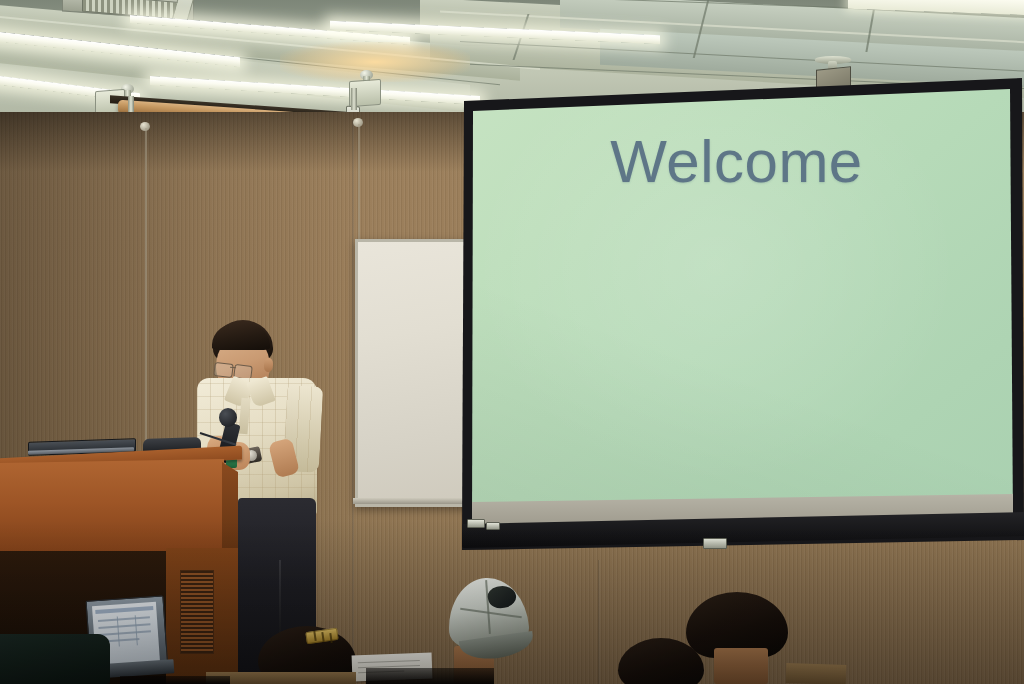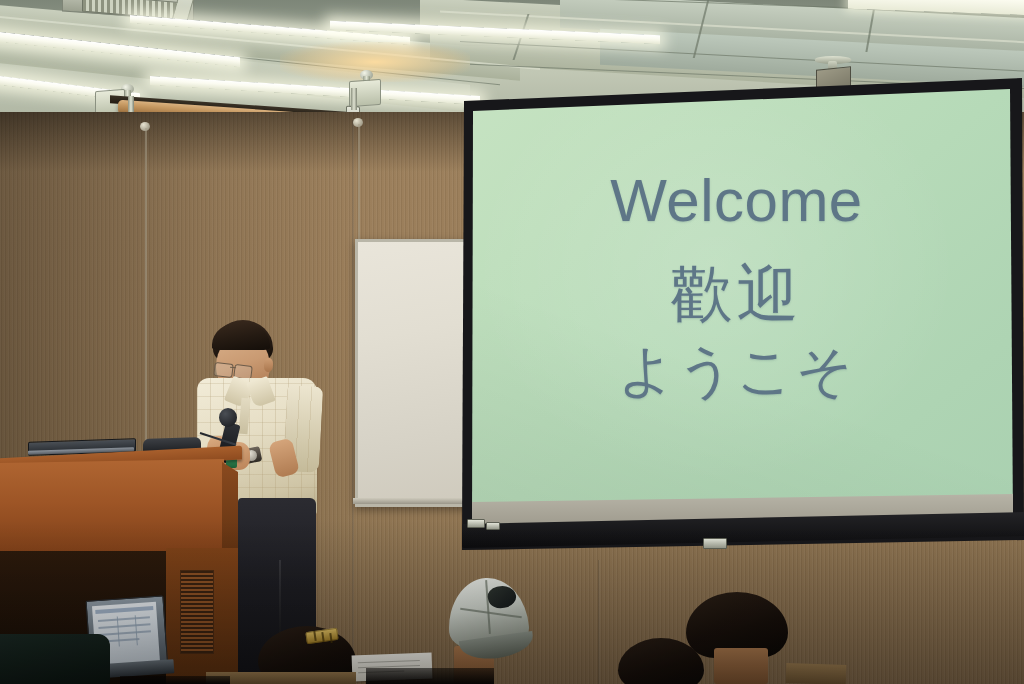--- a/index.html
+++ b/index.html
@@ -168,21 +168,20 @@
     background:radial-gradient(ellipse at 45% 40%, rgba(255,255,255,.14), rgba(255,255,255,0) 58%),
                linear-gradient(200deg, rgba(0,0,0,0) 60%, rgba(0,0,0,.07));
     pointer-events:none;
   }
   .screen-text{
     position:absolute;left:0;right:12px;
     text-align:center;color:#5e7687;
     font-weight:400;line-height:1;
     text-shadow:0 1px 2px rgba(80,110,120,.25);
     white-space:nowrap;
-    margin-top:39px;
   }
   .sl-latin{font-family:"Liberation Sans", sans-serif;}
   .sl-cjk{font-family:"DejaVu Sans", sans-serif;}
   .screen-deadband{
     position:absolute;
     background:linear-gradient(180deg,#b6b3a6,#a09c8f);
   }
   .screen-bottombar{
     position:absolute;
     background:linear-gradient(180deg,#232326,#0c0c0e);
@@ -499,23 +498,21 @@
   </div>
   <div class="wb-tray" style="left:353px;top:498px;width:114px;"></div>
 
   <div class="screen-frame" style="left:462px;top:78px;width:562px;height:472px;clip-path:polygon(2px 23px, 560px 0px, 562px 462px, 0px 472px);"></div>
 
   <div class="screen-surface" style="left:472px;top:86px;width:541px;height:447px;clip-path:polygon(1px 25px, 538px 3px, 541px 438px, 0px 447px);">
     <div class="screen-vignette"></div>
 
     <div class="screen-text sl-latin" style="top:46px;font-size:60px;letter-spacing:.5px;">Welcome</div>
 
-    <div class="screen-text sl-cjk" style="top:138px;font-size:62px;letter-spacing:4px;">歡迎</div>
-
-    <div class="screen-text sl-cjk" style="top:218px;font-size:56px;letter-spacing:2px;">ようこそ</div>
+
 
   </div>
 
   <div class="screen-deadband" style="left:472px;top:494px;width:541px;height:30px;clip-path:polygon(0px 8px, 541px 0px, 541px 22px, 0px 30px);"></div>
 
   <div class="screen-bottombar" style="left:462px;top:512px;width:562px;height:36px;clip-path:polygon(0px 12px, 562px 0px, 562px 24px, 0px 36px);"></div>
   <div class="screen-clip" style="left:703px;top:538px;width:22px;height:9px;"></div>
   <div class="screen-clip" style="left:467px;top:519px;width:16px;height:7px;"></div>
   <div class="screen-clip" style="left:486px;top:522px;width:12px;height:6px;"></div>
 

